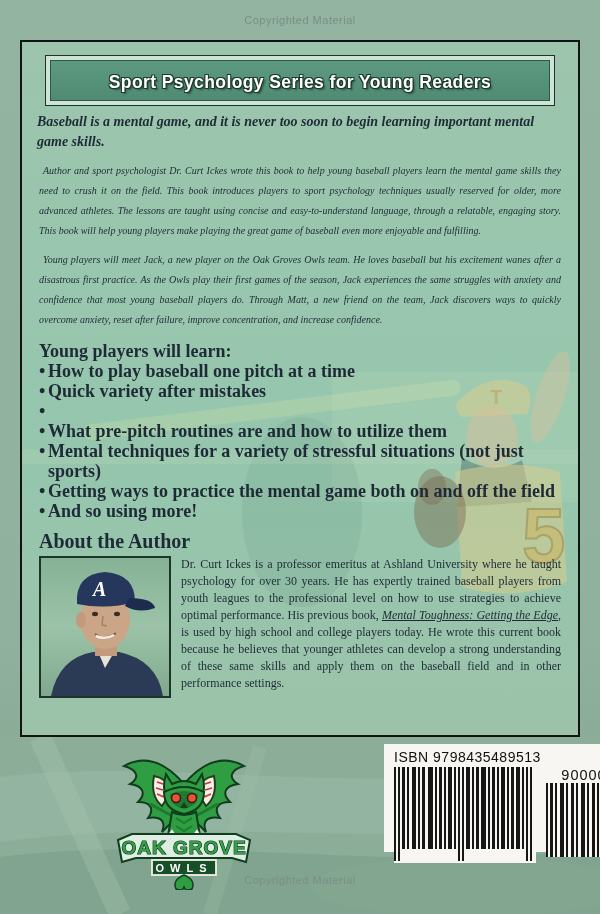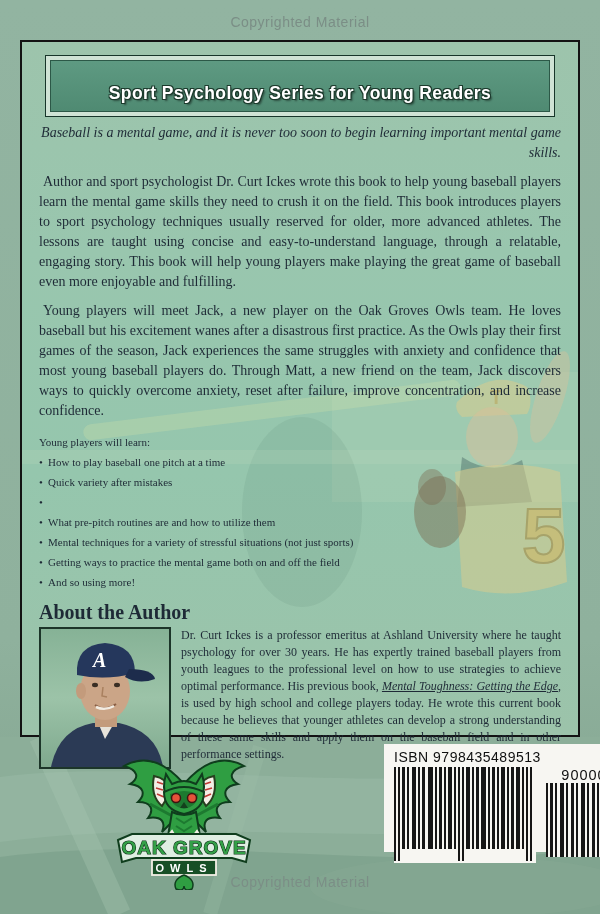--- a/index.html
+++ b/index.html
@@ -1,37 +1,37 @@
 <!DOCTYPE html>
 <html><head>
 <meta charset="utf-8">
 <style>
   html,body{margin:0;padding:0;}
   body{width:600px;height:914px;position:relative;overflow:hidden;
        font-family:"Liberation Serif",serif;
        background:linear-gradient(180deg,#92b4a1 0%,#8fb19d 70%,#87a994 88%,#7fa28c 100%);}
   .watermark{position:absolute;left:0;width:600px;text-align:center;
-       font-family:"Liberation Sans",sans-serif;font-size:14px;color:#7b8e86;letter-spacing:.5px;}
+       font-family:"Liberation Sans",sans-serif;font-size:11px;color:#7b8e86;letter-spacing:.5px;}
   .wm-top{top:14px;}
   .wm-bottom{top:874px;z-index:6;}
   
   .panel{position:absolute;left:20px;top:40px;width:556px;height:693px;
        border:2px solid #131313;
        background:linear-gradient(180deg,#9dc4ac 0%,#99c6ae 30%,#95c6ad 62%,#9cc3aa 100%);}
   .panel-bg{position:absolute;left:0;top:0;width:556px;height:693px;z-index:0;}
   .panel-content{position:relative;z-index:1;padding:13px 15px 0 15px;color:#1e2a36;}
   .banner{border:1px solid #17352a;background:#cfe3d5;padding:4px;margin:0 8px;}
   .banner-inner{background:linear-gradient(180deg,#5e9a82,#4f8a72);border:1px solid #2c5847;
-       text-align:center;padding:22px 2px 7px 2px;}
+       text-align:center;padding:11px 2px 7px 2px;}
   .banner-inner span{font-family:"Liberation Sans",sans-serif;font-weight:bold;font-size:17.5px;
        color:#ffffff;letter-spacing:.4px;
        text-shadow:1px 1px 0 #1c3a2c,-1px 1px 0 #1c3a2c,1px -1px 0 #1c3a2c,-1px -1px 0 #1c3a2c,2px 2px 2px rgba(0,0,0,.45);}
-  .intro{margin:6px 2px 0 0;font-size:14px;line-height:20px;font-weight:normal;font-style:italic;text-align:right;}
-  .body-par{margin:9px 2px 0 2px;font-size:14px;line-height:20px;text-align:justify;text-indent:4px;}
-  .learn{margin:11px 2px 0 2px;font-size:11px;line-height:20px;}
+  .intro{margin:6px 2px 0 0;font-size:14px;line-height:20px;font-weight:bold;font-style:italic;}
+  .body-par{margin:9px 2px 0 2px;font-size:10px;line-height:20px;text-align:justify;text-indent:4px;font-style:italic;}
+  .learn{margin:11px 2px 0 2px;font-size:18px;line-height:20px;font-weight:bold;}
   .learn-item{display:flex;}
   .learn-item .dot{width:9px;flex:0 0 9px;}
   .about{margin:9px 2px 0 2px;}
   .about-heading{font-size:20px;font-weight:bold;margin-bottom:3px;}
   .about-row{display:flex;align-items:flex-start;}
   .author-photo{flex:0 0 128px;width:128px;height:138px;border:2px solid #1c3529;margin-right:10px;}
   .author-photo svg{display:block;}
   .bio{margin:0;font-size:12px;line-height:17px;text-align:justify;}
   .bio .btitle{font-style:italic;text-decoration:underline;}
   

